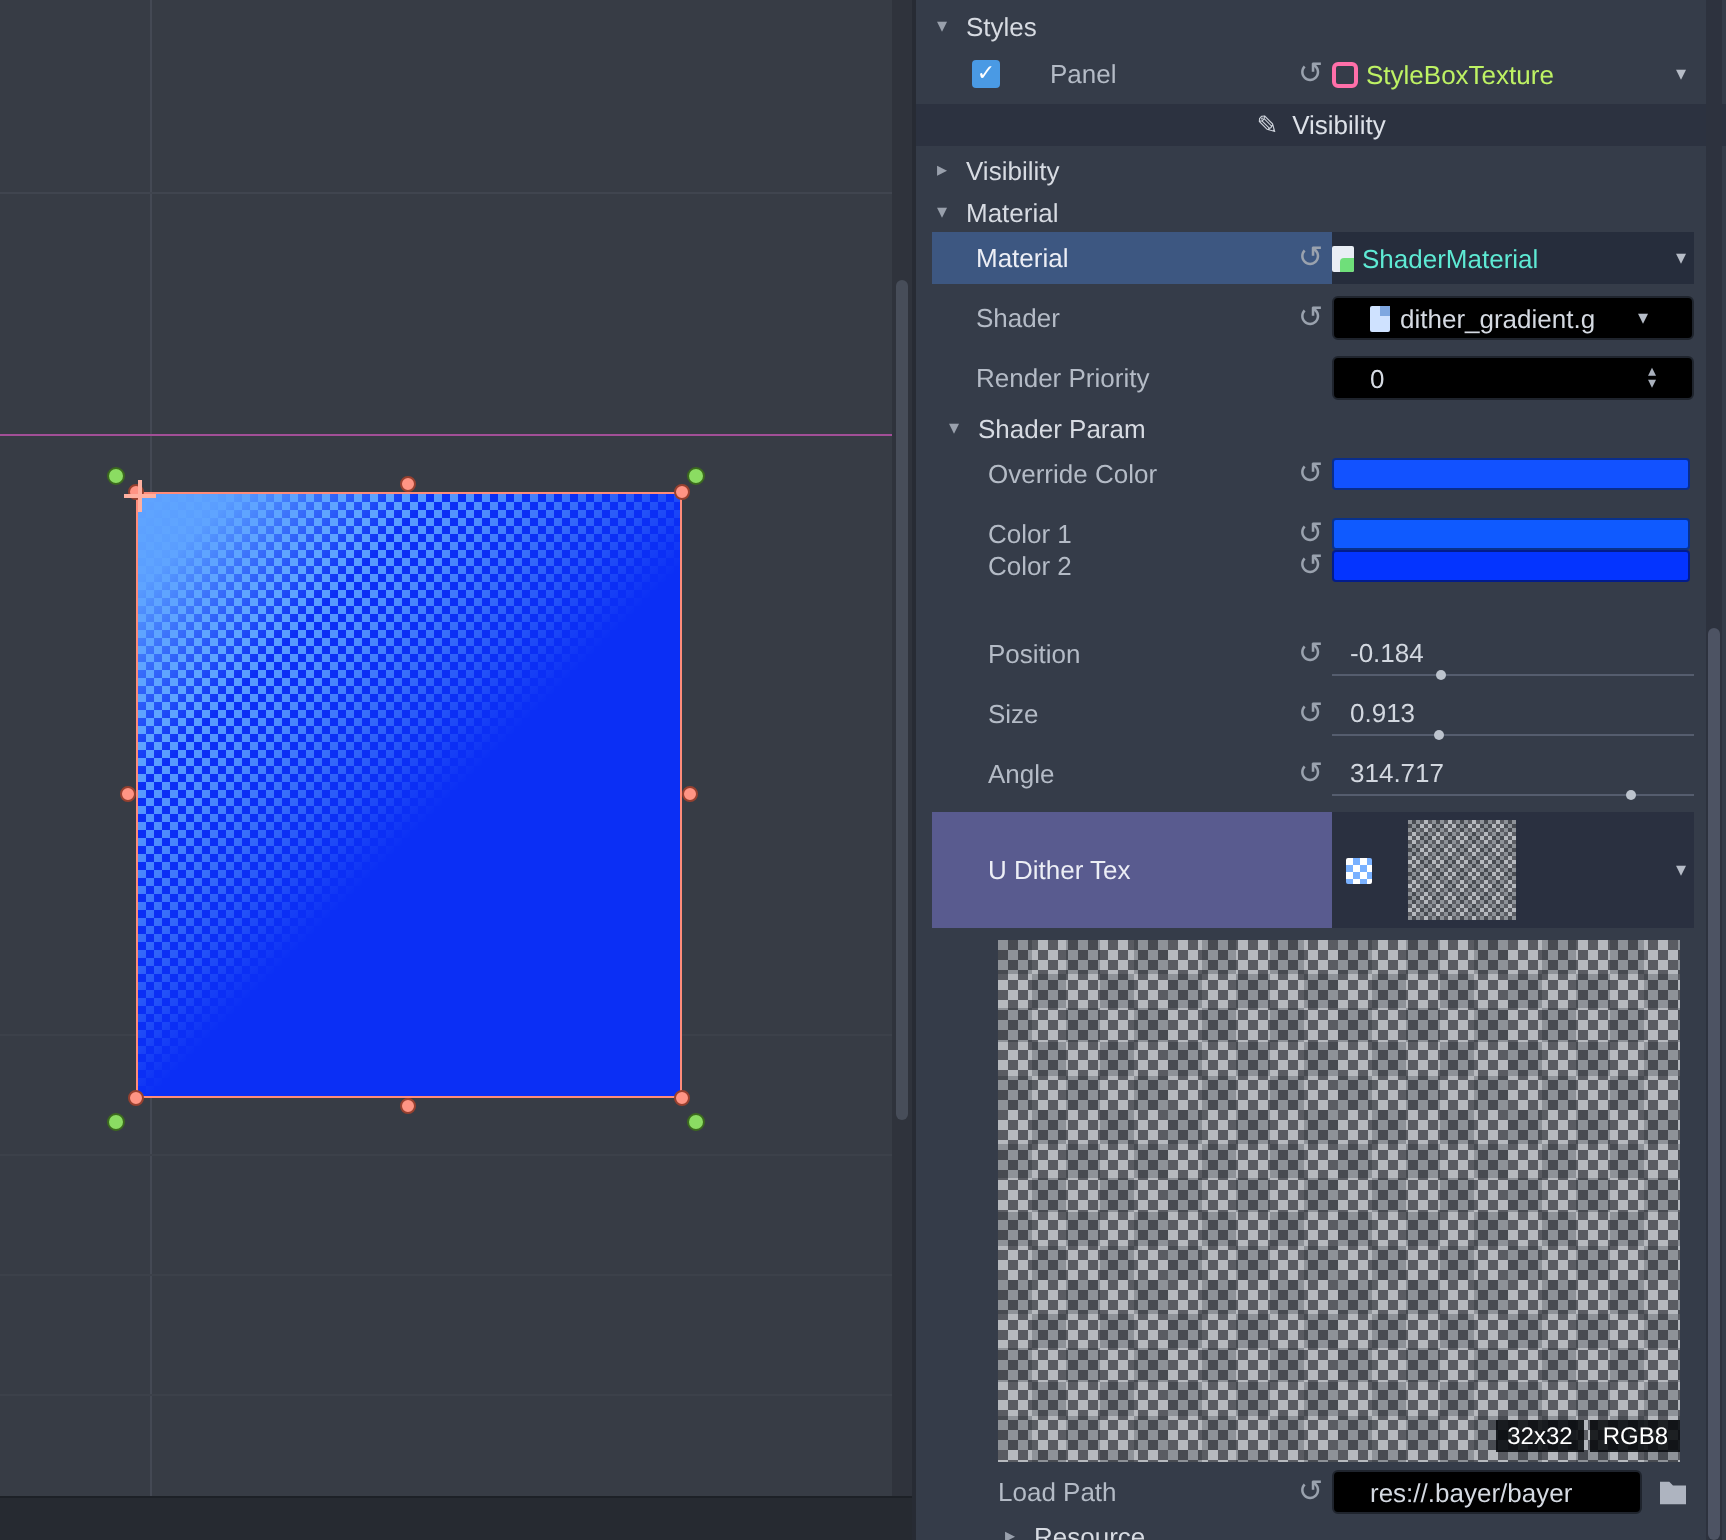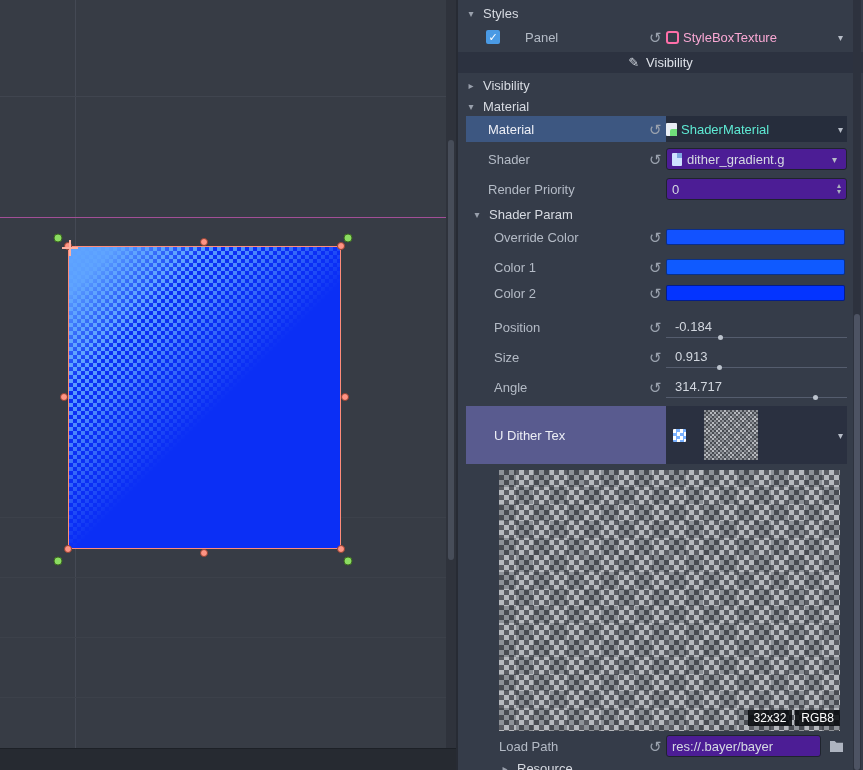--- a/index.html
+++ b/index.html
@@ -68,22 +68,22 @@
 
   .checkbox { position:absolute; left:20px; top:50%; transform:translateY(-50%);
               width:14px; height:14px; border-radius:2px; background:#4a9ae4; color:#fff;
               font-size:11px; line-height:14px; text-align:center; cursor:pointer; }
   .lbl-after-check { left:47px;margin-left:12px; }
 
   .row-material { background:#262d3c; }
   .mat-label-bg { position:absolute; left:0; top:0; bottom:0; width:200px; background:#3d5781; }
   .link-blue { color:#5eead4; }
 
-  .field { height:22px; background:#4c1d95; border:1px solid #1f242d; border-radius:3px;
-           display:flex; align-items:center; flex:1; padding:0 5px; color:#d5dae2;
+  .field { height:22px; background:#000000; border:1px solid #1f242d; border-radius:3px;
+           display:flex; align-items:center; flex:1; padding:0 18px; color:#d5dae2;
            overflow:hidden; white-space:nowrap; gap:5px; }
   .spinner { margin-left:auto; display:flex; flex-direction:column; line-height:6px;
              font-size:8px; color:#aab1bd; cursor:pointer; }
 
   .swatch { flex:1; height:16px; margin-right:2px; border-radius:2px;
             border:1px solid rgba(0,0,0,.45); cursor:pointer; }
 
   .spinfield { position:relative; flex:1; height:22px; border-bottom:1px solid #555d6e;
                color:#d2d7df; display:flex; align-items:center; padding-left:9px; cursor:pointer; }
   .grabber { position:absolute; bottom:-3px; width:5px; height:5px; border-radius:50%;
@@ -168,21 +168,21 @@
       <span class="arrow">▾</span>
       <span>Styles</span>
     </div>
 
     <div class="prow" style="top:25px;height:24px">
       <span class="checkbox"><span>✓</span></span>
       <span class="plabel lbl-after-check">Panel</span>
       <span class="revert">↺</span>
       <div class="pvalue">
         <span class="sbx-icon"></span>
-        <span style="color:#f9a8d4">StyleBoxTexture</span>
+        <span style="color:#bef264">StyleBoxTexture</span>
         <span class="chev">▾</span>
       </div>
     </div>
 
     <div class="canvas-bar" style="top:52px;height:21px">
       <span class="pencil">✎</span>
       <span>Visibility</span>
     </div>
 
     <div class="sect" style="top:75px;height:20px">
@@ -245,21 +245,21 @@
     </div>
 
     <div class="prow" style="top:256px;height:22px">
       <span class="plabel ind">Color 1</span>
       <span class="revert">↺</span>
       <div class="pvalue">
         <div class="swatch" style="background: rgb(15, 90, 255);"></div>
       </div>
     </div>
 
-    <div class="prow" style="top:282px;height:22px">
+    <div class="prow" style="top:272px;height:22px">
       <span class="plabel ind">Color 2</span>
       <span class="revert">↺</span>
       <div class="pvalue">
         <div class="swatch" style="background: rgb(4, 52, 255);"></div>
       </div>
     </div>
 
     <div class="prow" style="top:316px;height:22px">
       <span class="plabel ind">Position</span>
       <span class="revert">↺</span>

